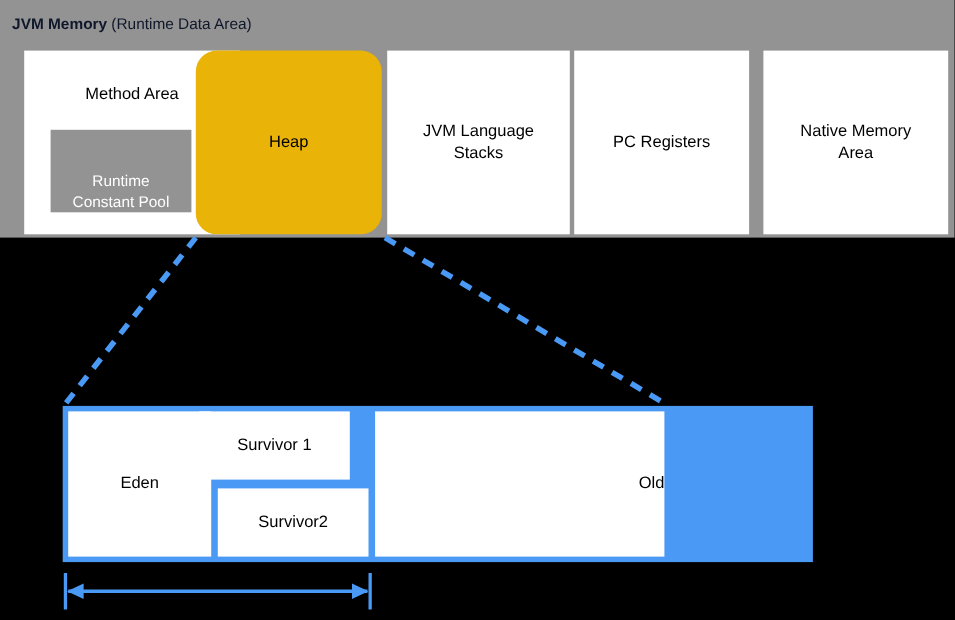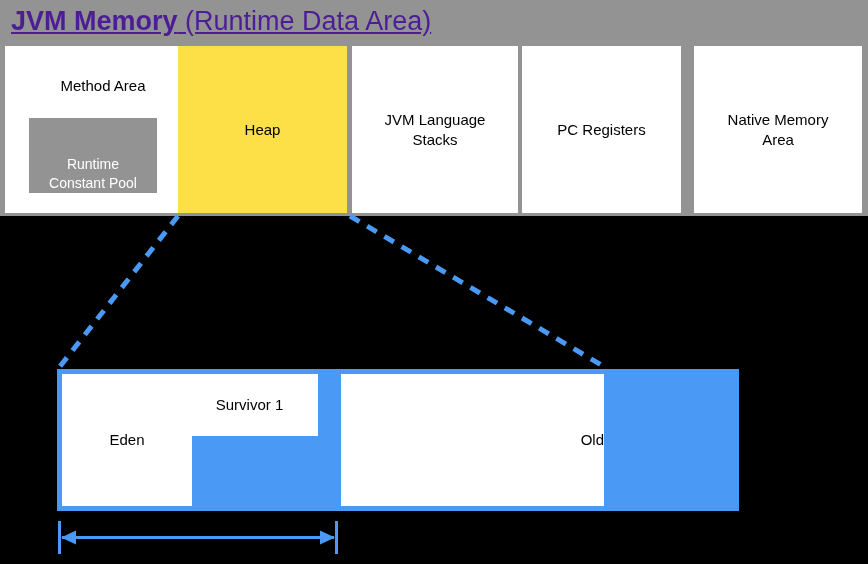--- a/index.html
+++ b/index.html
@@ -23,51 +23,51 @@
     top: 0px;
     width: 868px;
     height: 216px;
     background: #939393;
     box-sizing: border-box;
   }
   #jvm-title {
     position: absolute;
     left: 11px;
     top: 7px;
-    font-size: 27px;
-    color: #4c1d95;
+    font-size: 14px;
+    color: #0f172a;
     line-height: 28px;
     white-space: nowrap;
-    text-decoration: underline;
   }
   #jvm-title .bold { font-weight: bold; }
   #jvm-title .reg  { font-weight: normal; }
 
   .region-box {
     position: absolute;
     top: 46px;
     height: 167px;
     background: #ffffff;
     box-sizing: border-box;
     display: flex;
     flex-direction: column;
     align-items: center;
   }
   .region-box.heap {
-    background: #fde047;
+    background: #eab308;
+    border-radius: 19px;
   }
   .region-label {
     font-size: 15px;
     color: #000000;
     text-align: center;
     line-height: 20px;
     width: 100%;
   }
   
-  #box-method-area { left: 5px;   width: 196px; }
+  #box-method-area { left: 22px;   width: 196px; }
   #box-heap        { left: 178px; width: 169px; }
   #box-jvm-stacks  { left: 352px; width: 166px; }
   #box-pc-regs     { left: 522px; width: 159px; }
   #box-native      { left: 694px; width: 168px; }
 
   #label-method-area { margin-top: 30px; }
   #runtime-constant-pool {
     position: absolute;
     left: 24px;
     top: 72px;
@@ -203,20 +203,23 @@
     <line x1="350" y1="216" x2="608" y2="369" stroke="#4a9af5" stroke-width="5" stroke-dasharray="11 9" stroke-linecap="butt"></line>
   </svg>
 
   <div id="heap-detail">
     <div class="gen-cell" id="cell-eden">
       <div class="gen-label">Eden</div>
     </div>
     <div class="gen-cell" id="cell-surv1">
       <div class="gen-label">Survivor 1</div>
     </div>
+    <div class="gen-cell" id="cell-surv2">
+      <div class="gen-label">Survivor2</div>
+    </div>
     <div class="gen-cell" id="cell-old">
       <div class="gen-label">Old</div>
     </div>
   </div>
 
   <svg id="dimension-arrow" width="300" height="42" viewBox="0 0 300 42">
 
     <line x1="9.5" y1="3" x2="9.5" y2="36" stroke="#4a9af5" stroke-width="3"></line>
 
     <line x1="286.5" y1="3" x2="286.5" y2="36" stroke="#4a9af5" stroke-width="3"></line>

